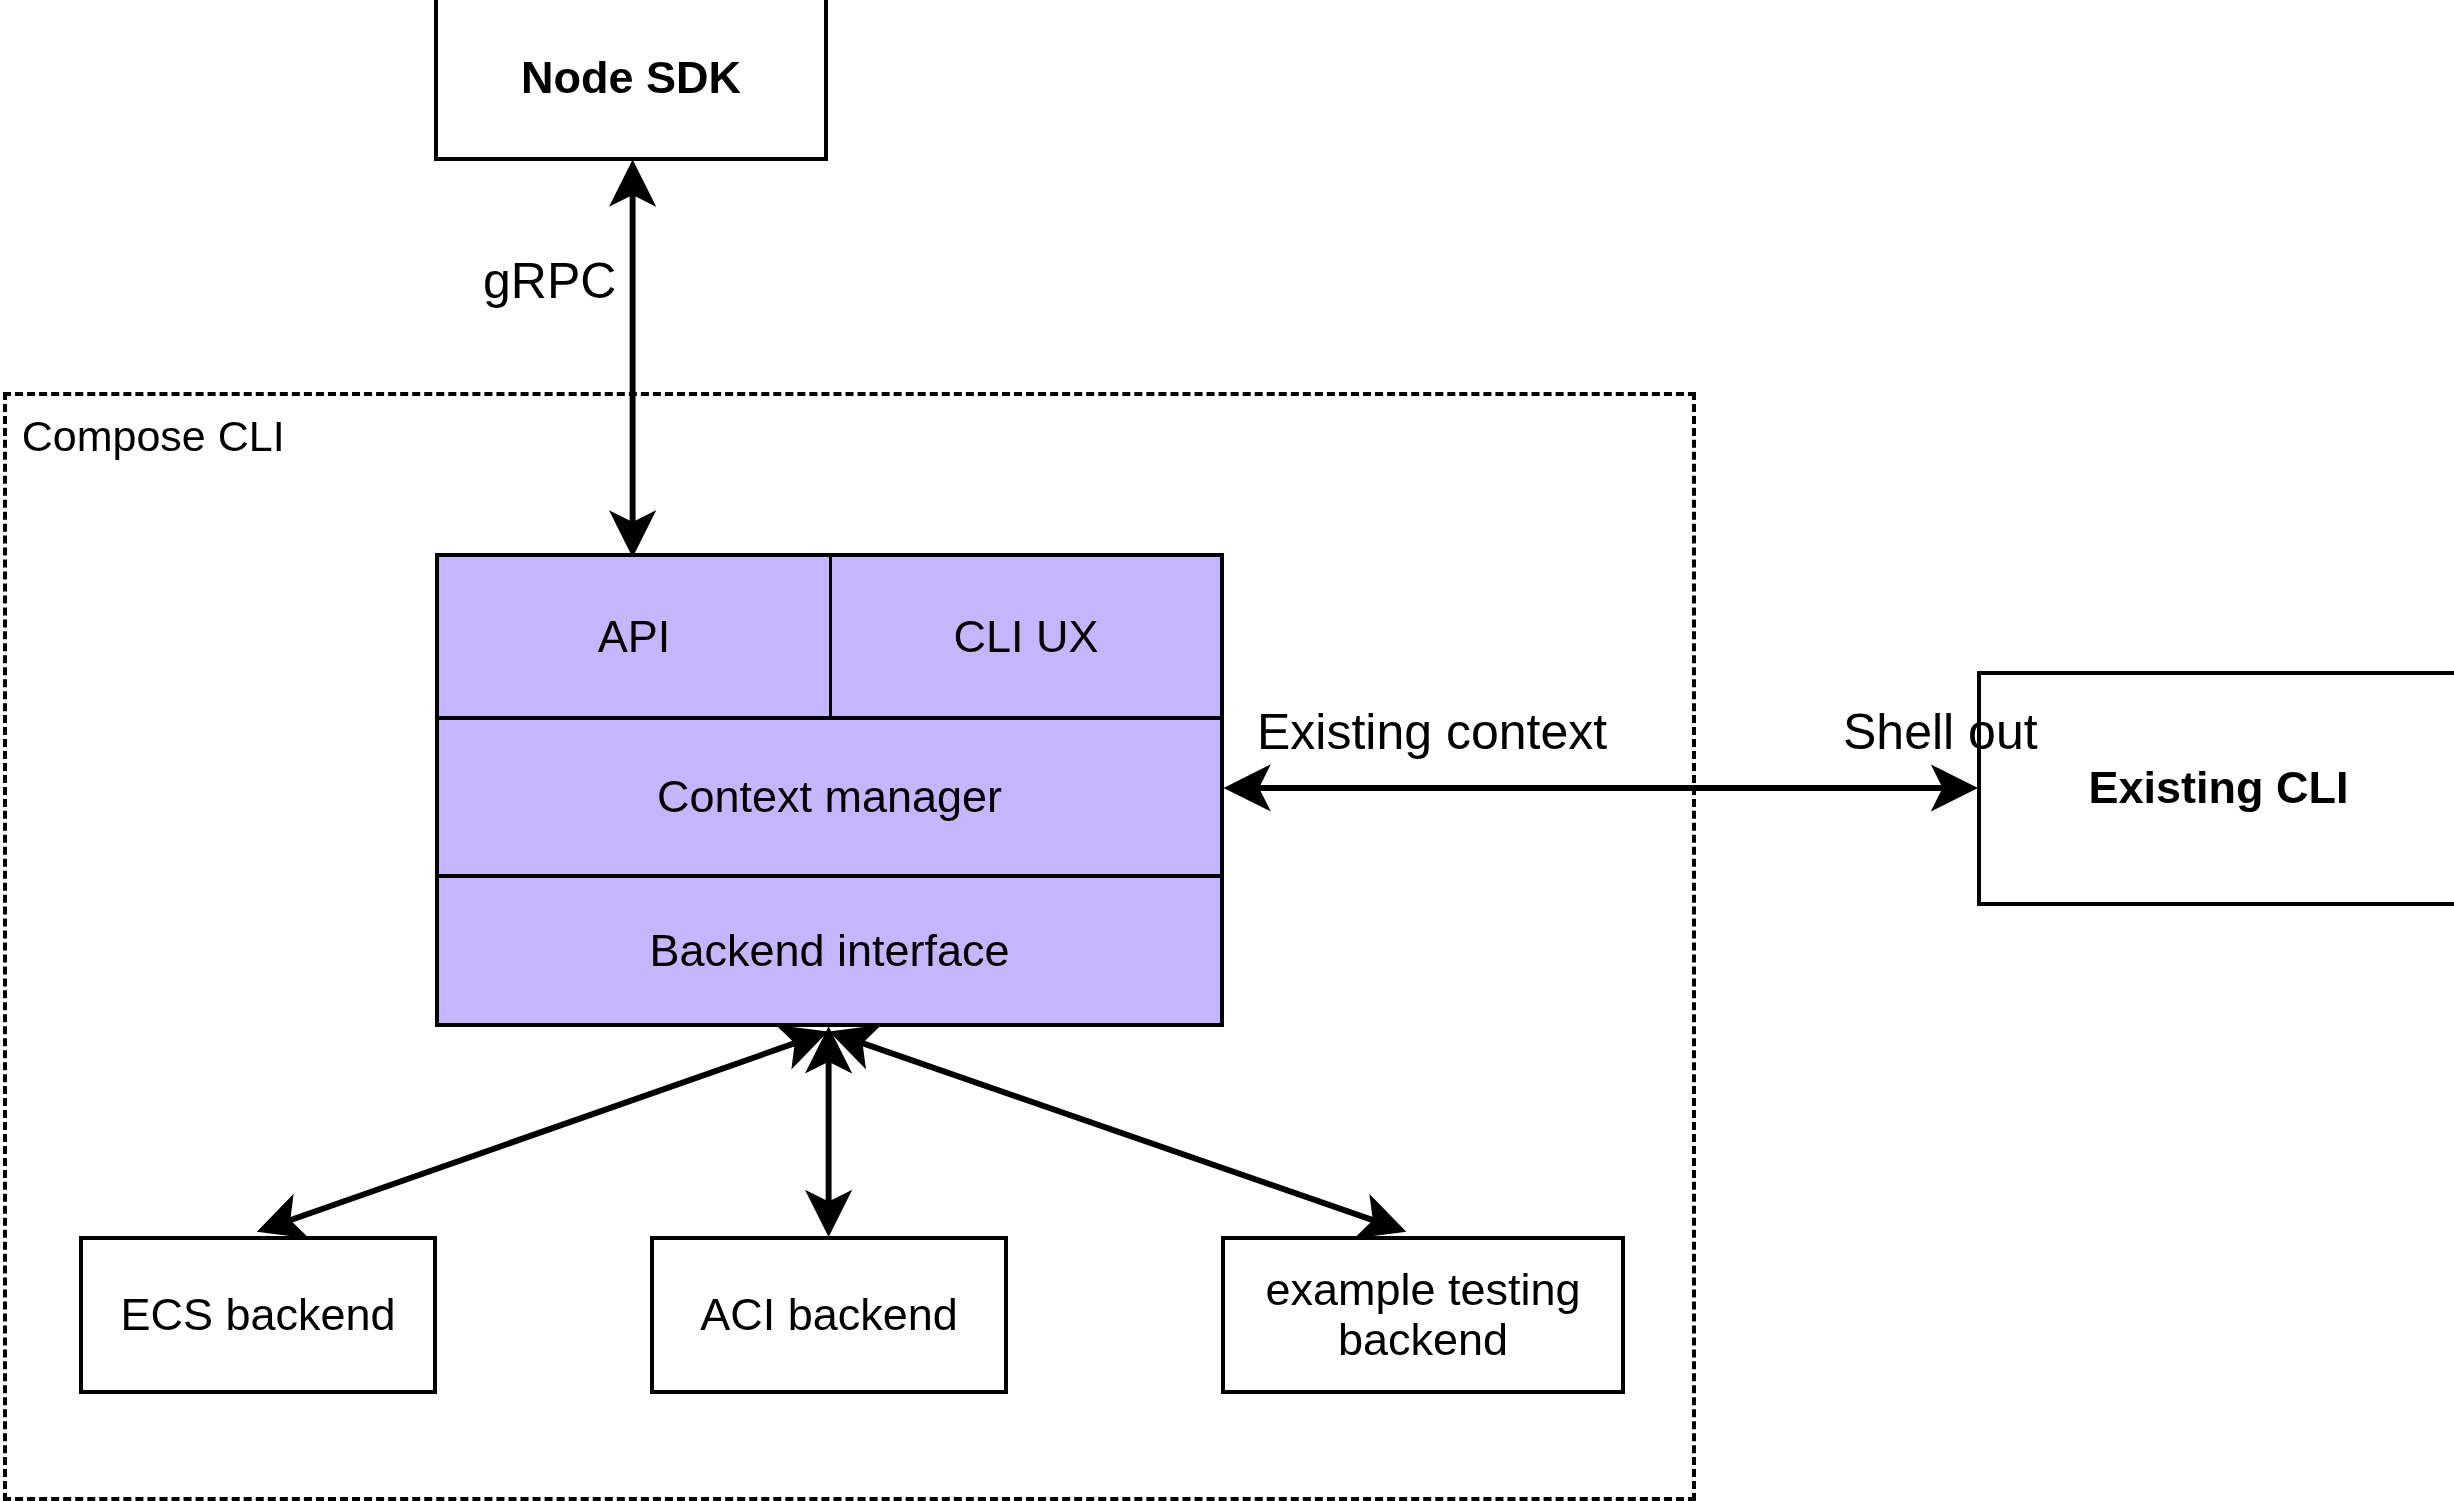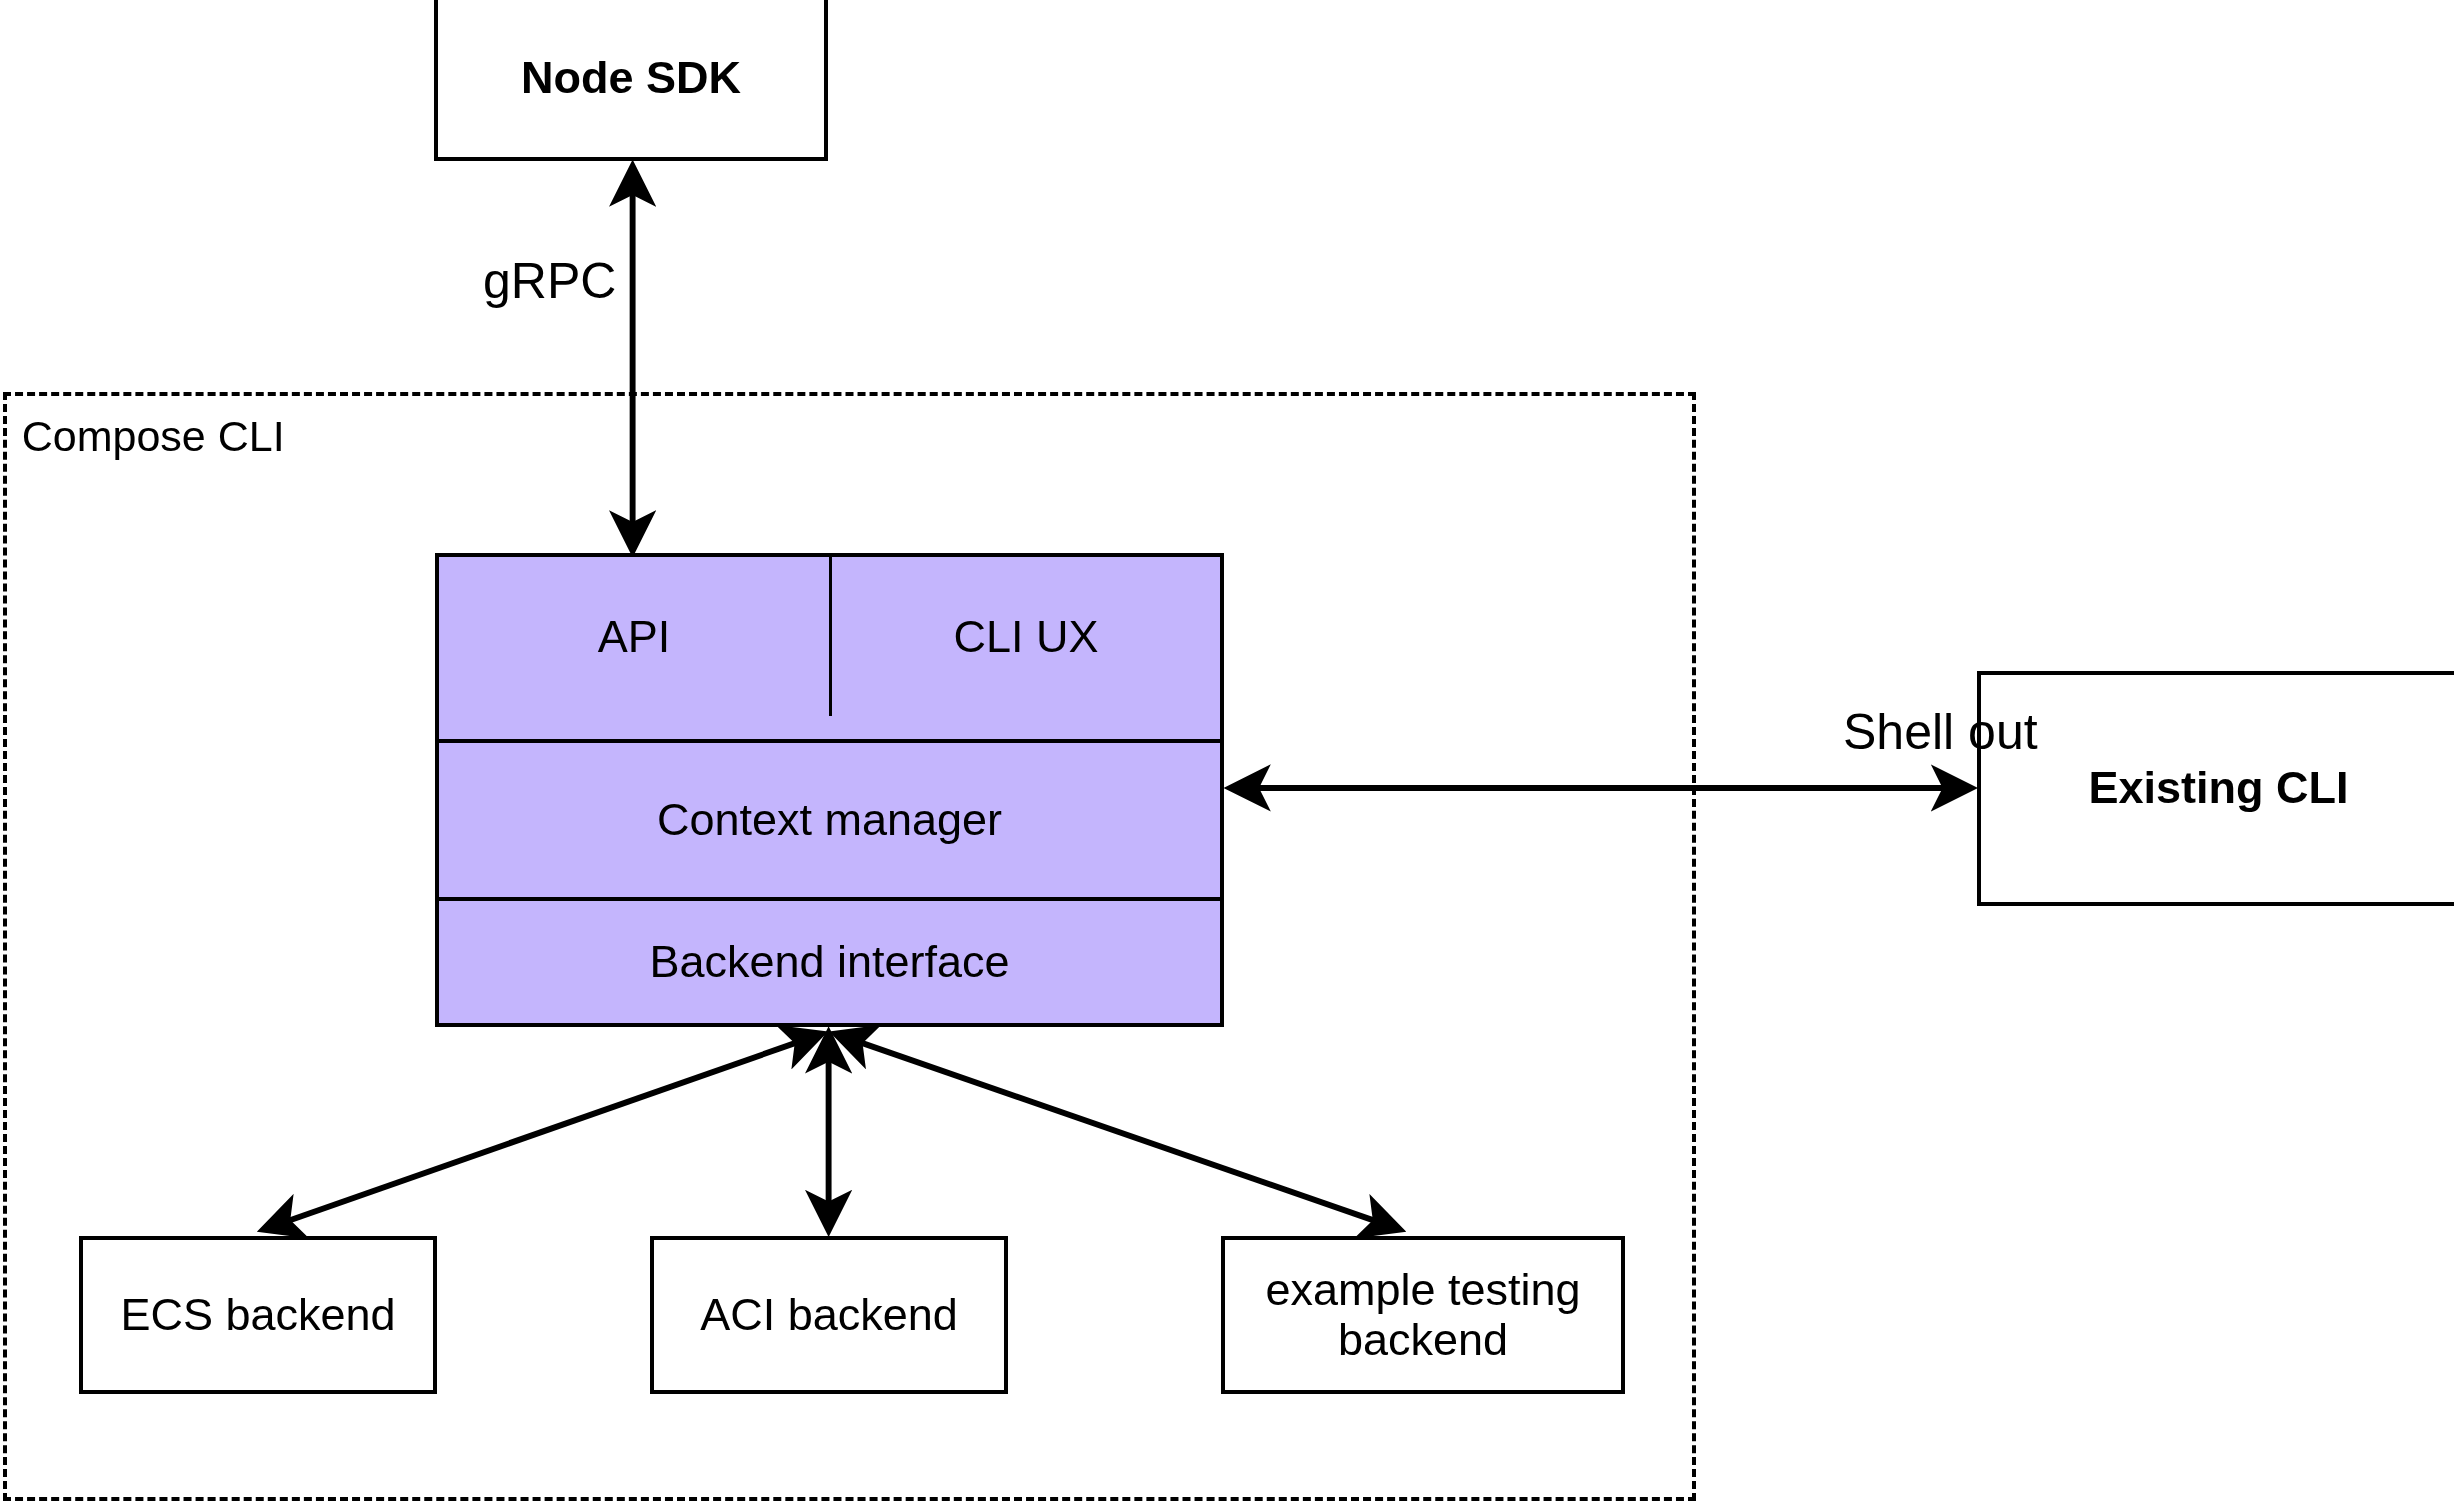--- a/index.html
+++ b/index.html
@@ -86,21 +86,21 @@
   .core-cell {
     box-sizing: border-box;
     display: flex;
     align-items: center;
     justify-content: center;
     font-size: 45px;
     text-align: center;
   }
   #core-api  { flex: 0 0 393px; border-right: 3.9px solid #000000; }
   #core-ux   { flex: 1 1 auto; }
-  #core-ctx  { flex: 0 0 158px; border-top: 4.9px solid #000000; margin-top: 23px; }
+  #core-ctx  { flex: 0 0 158px; border-top: 4.9px solid #000000; }
   #core-bei  { flex: 1 1 auto; border-top: 4.9px solid #000000; }
 
   
   .edge-label {
     position: absolute;
     font-size: 50px;
     white-space: nowrap;
     z-index: 4;
     background: transparent;
   }
@@ -179,16 +179,17 @@
     <span>ACI backend</span>
   </div>
   <div class="node" id="testing-backend">
     <span>
       <span>example testing</span><br>
       <span>backend</span>
     </span>
   </div>
 
   <div class="edge-label" id="label-grpc">gRPC</div>
+  <div class="edge-label" id="label-existing-context">Existing context</div>
   <div class="edge-label" id="label-shell-out">Shell out</div>
 
 </div>
 
 
 </body></html>

